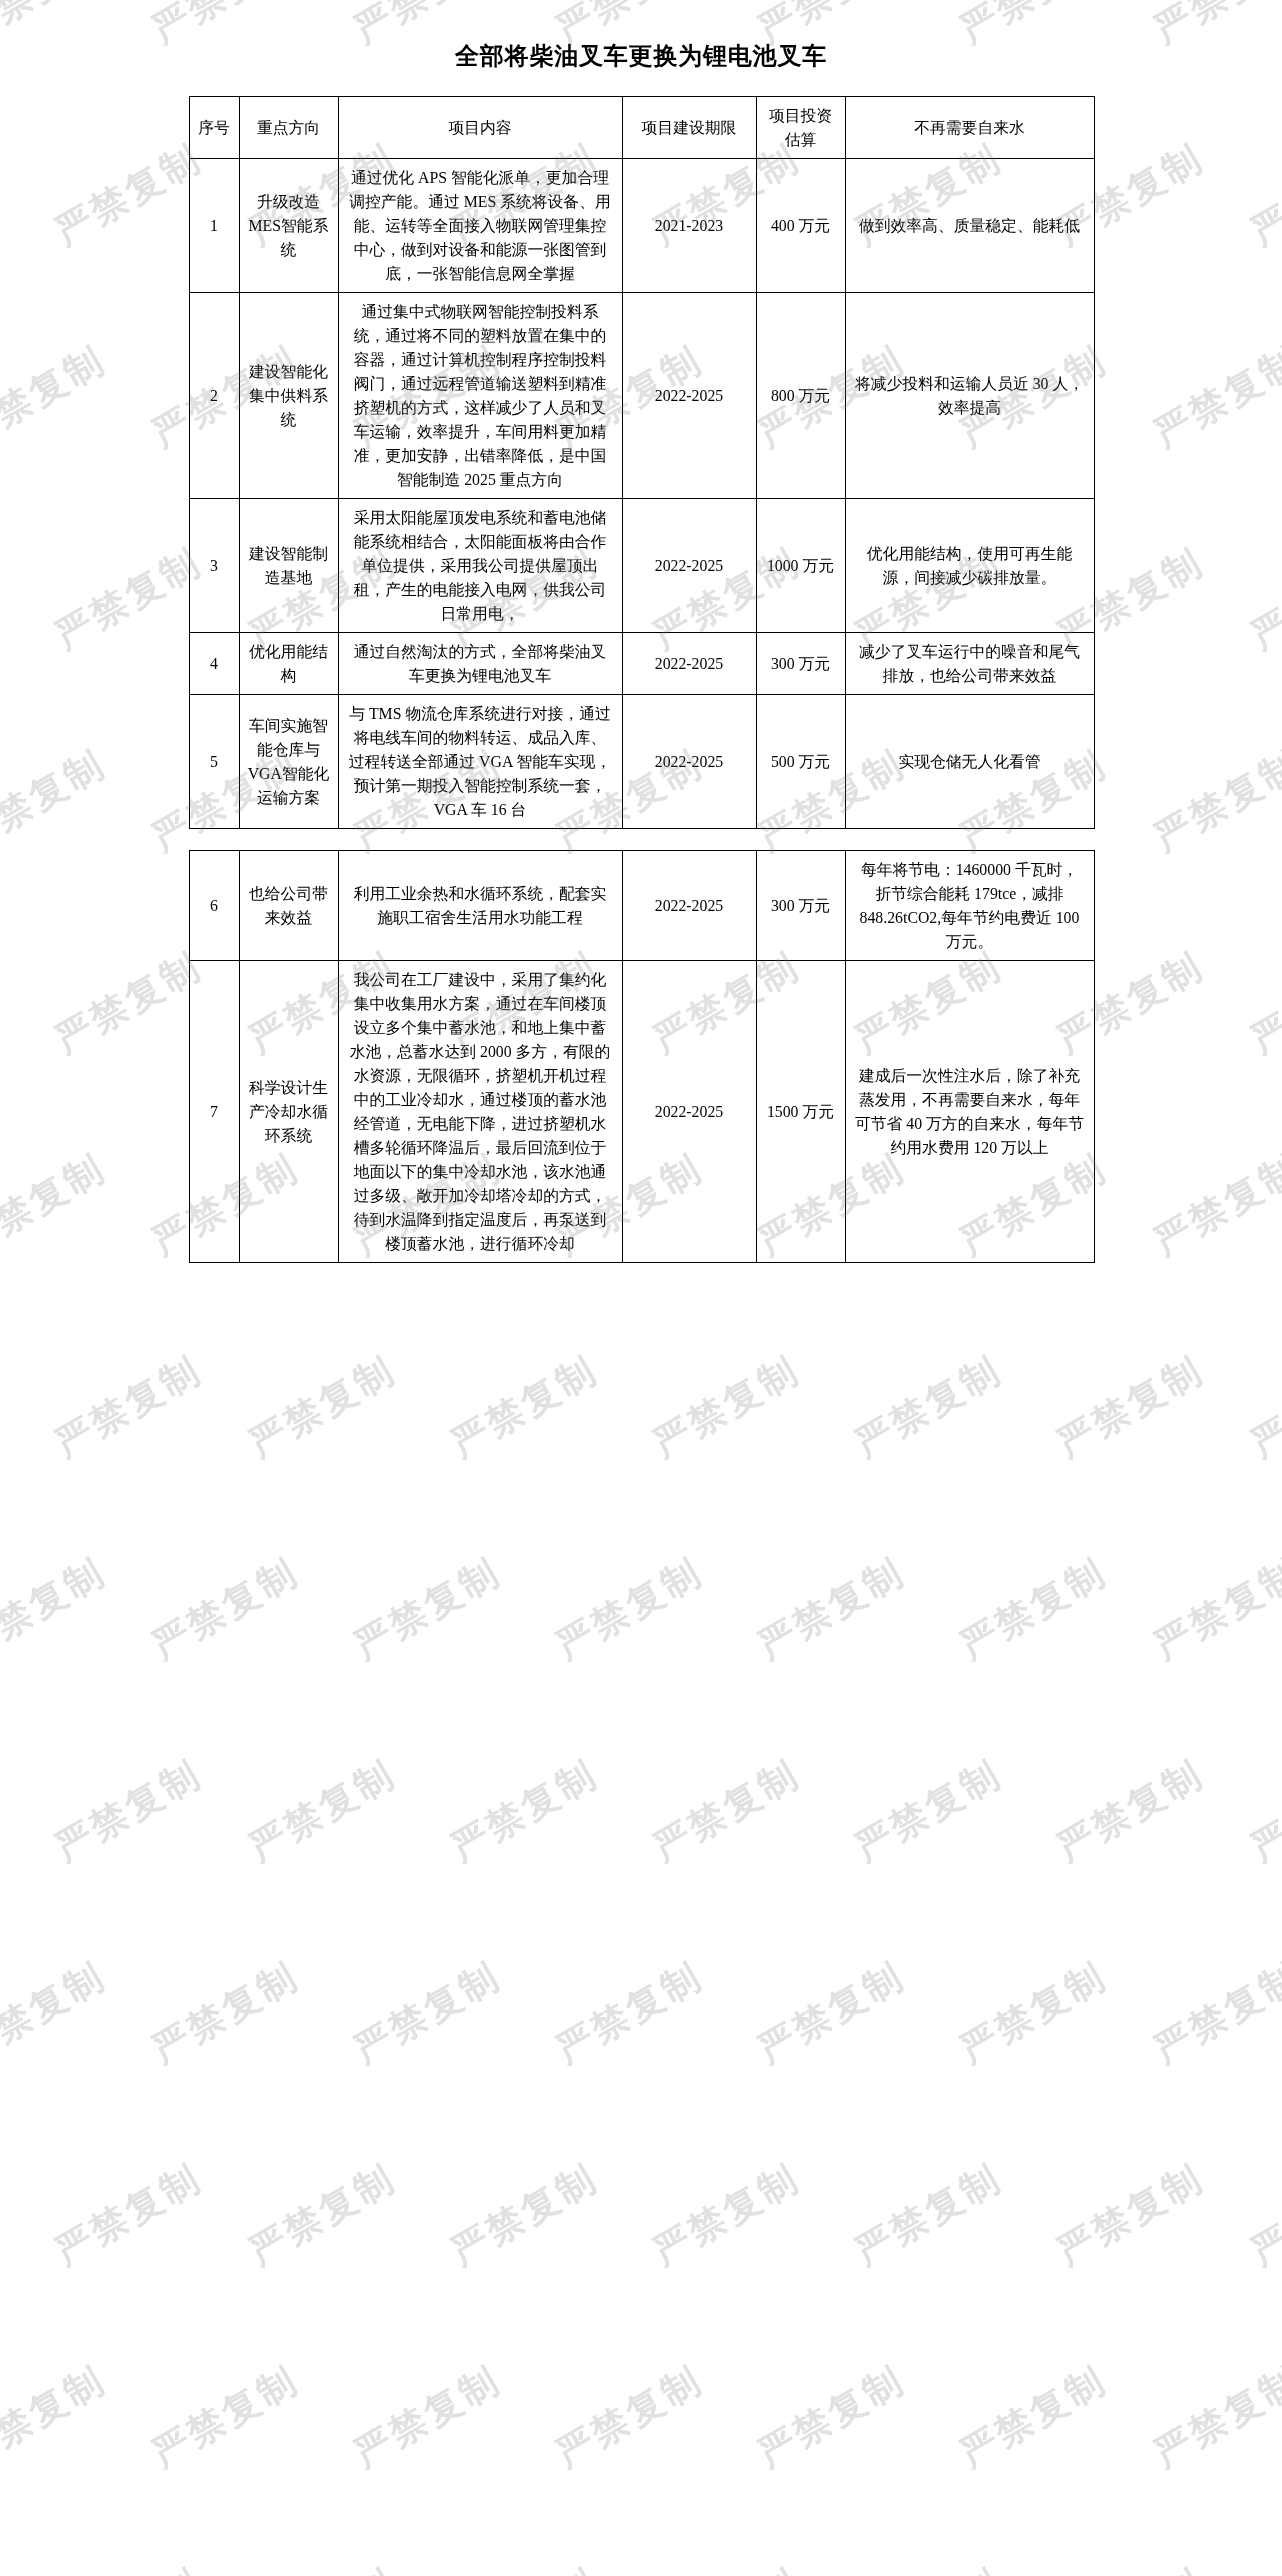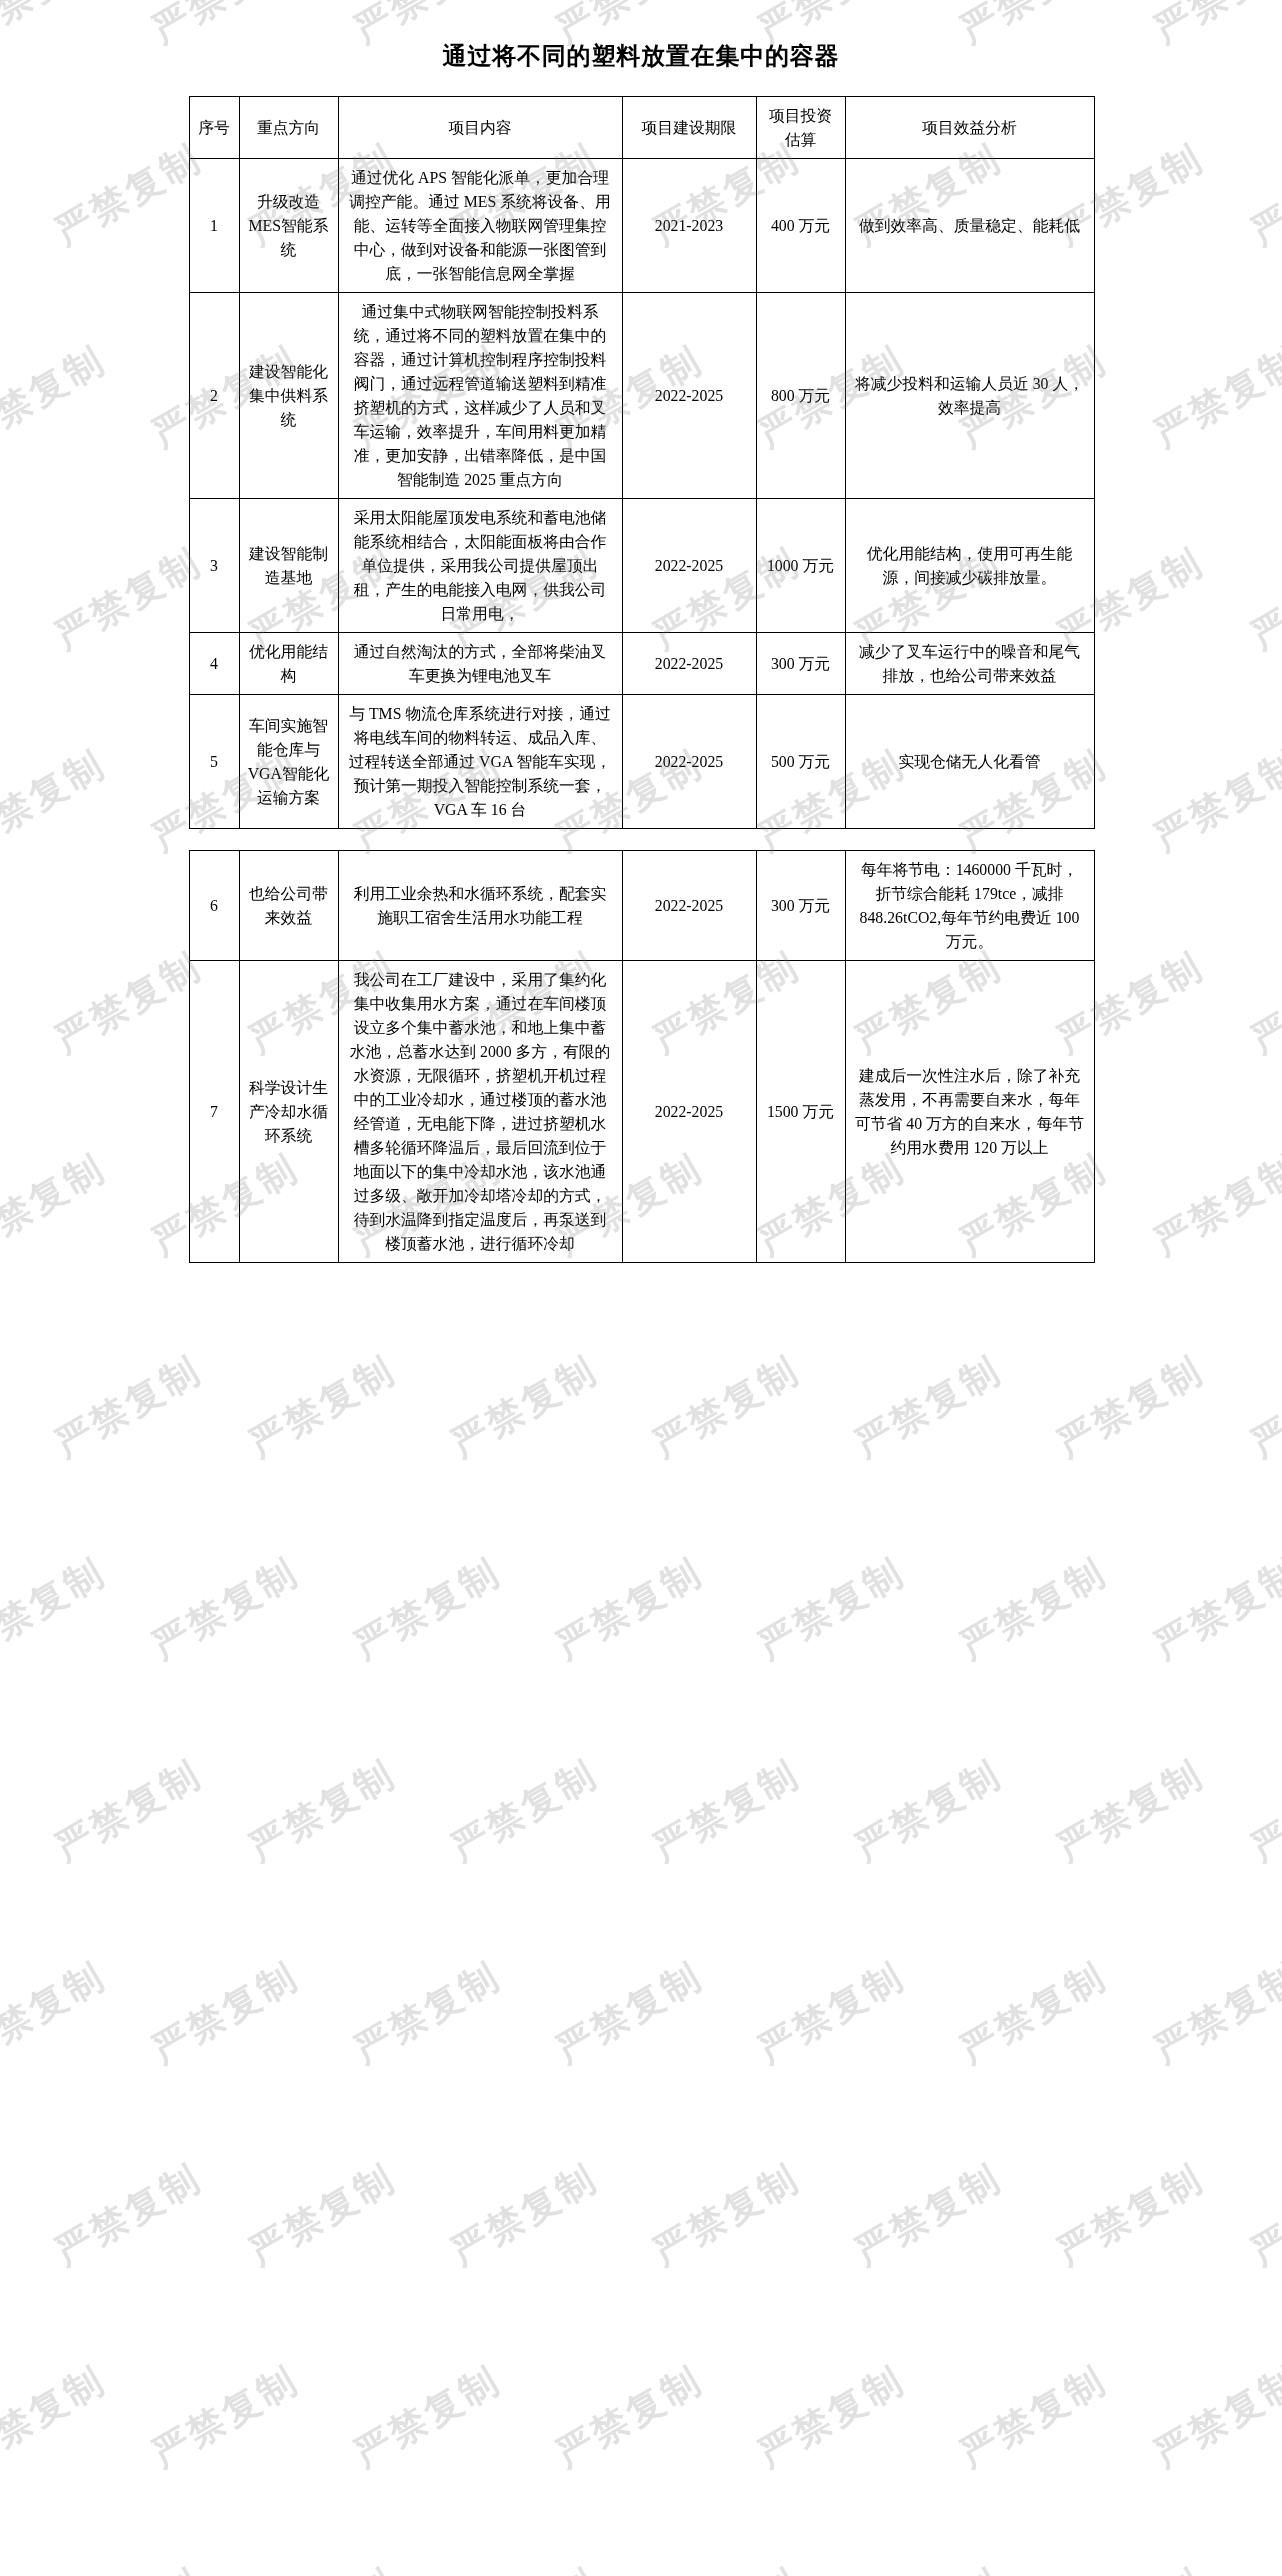--- a/index.html
+++ b/index.html
@@ -193,40 +193,40 @@
     <div class="wm" style="left: 242px; top: 2594px;">严禁复制</div>
     <div class="wm" style="left: 444px; top: 2594px;">严禁复制</div>
     <div class="wm" style="left: 646px; top: 2594px;">严禁复制</div>
     <div class="wm" style="left: 848px; top: 2594px;">严禁复制</div>
     <div class="wm" style="left: 1050px; top: 2594px;">严禁复制</div>
     <div class="wm" style="left: 1244px; top: 2594px;">严禁复制</div>
   </div>
 
 <div class="page">
 
-  <div class="doc-title">通过将不同的塑料放置在集中的容器</div>
+  <div class="doc-title">全部将柴油叉车更换为锂电池叉车</div>
 
   <div class="table-wrap">
     <table class="main-table">
       <colgroup>
         <col class="c-idx">
         <col class="c-name">
         <col class="c-cont">
         <col class="c-term">
         <col class="c-budget">
         <col class="c-benef">
       </colgroup>
       <thead>
         <tr>
           <th class="hdr-cell">序号</th>
           <th class="hdr-cell">重点方向</th>
           <th class="hdr-cell">项目内容</th>
           <th class="hdr-cell">项目建设期限</th>
           <th class="hdr-cell">项目投资估算</th>
-          <th class="hdr-cell">项目效益分析</th>
+          <th class="hdr-cell">不再需要自来水</th>
         </tr>
       </thead>
       <tbody>
         <tr>
           <td class="cell-center">1</td>
           <td class="cell-center">升级改造MES智能系统</td>
           <td class="cell-left">通过优化 APS 智能化派单，更加合理调控产能。通过 MES 系统将设备、用能、运转等全面接入物联网管理集控中心，做到对设备和能源一张图管到底，一张智能信息网全掌握</td>
           <td class="cell-center">2021-2023</td>
           <td class="cell-center">400 万元</td>
           <td class="cell-left">做到效率高、质量稳定、能耗低</td>

